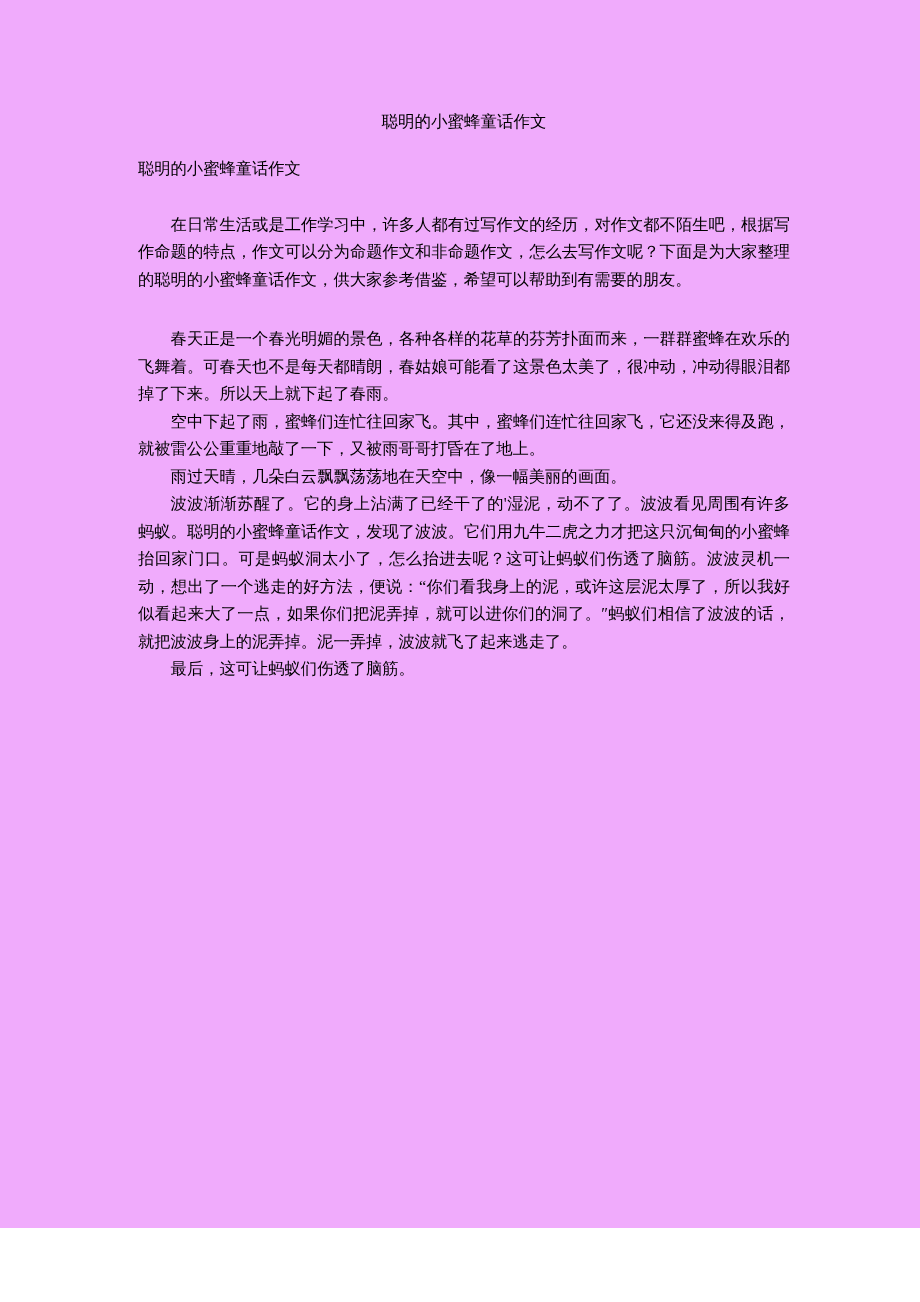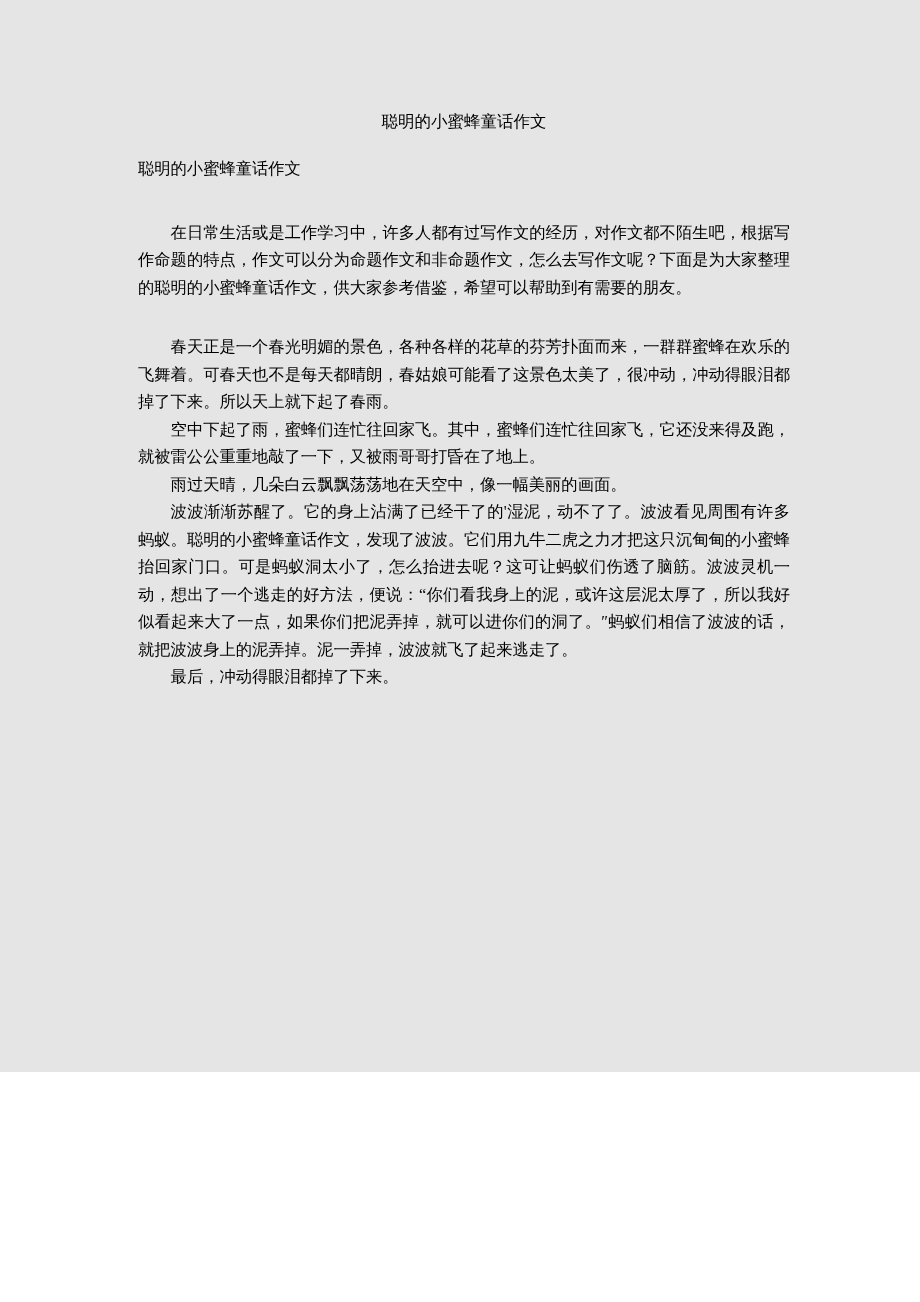--- a/index.html
+++ b/index.html
@@ -3,23 +3,23 @@
 <meta charset="utf-8">
 <style>
   html, body {
     margin: 0;
     padding: 0;
     background: #ffffff;
   }
   .page {
     position: relative;
     width: 920px;
-    height: 1072px;
+    height: 1228px;
     margin: 0 auto;
-    background: #e5e5e5;
+    background: #f0abfc;
     box-sizing: border-box;
     padding: 108px 130px 40px 138px;
     color: #000000;
     font-family: "Liberation Serif", "DejaVu Serif", serif;
     font-size: 16.3px;
     line-height: 27.5px;
     overflow: hidden;
   }
   .doc-title {
     margin: 0;
@@ -35,21 +35,21 @@
     text-align: left;
   }
   .para {
     margin: 0;
     padding: 0;
     text-indent: 2em;
     text-align: justify;
     word-break: break-all;
   }
   .para.intro {
-    margin-top: 36px;
+    margin-top: 28px;
   }
   .para.section-start {
     margin-top: 32px;
   }
 </style>
 </head>
 <body>
 
 <div class="page">
   <h1 class="doc-title">聪明的小蜜蜂童话作文</h1>
@@ -59,14 +59,14 @@
   <p class="para intro">在日常生活或是工作学习中，许多人都有过写作文的经历，对作文都不陌生吧，根据写作命题的特点，作文可以分为命题作文和非命题作文，怎么去写作文呢？下面是为大家整理的聪明的小蜜蜂童话作文，供大家参考借鉴，希望可以帮助到有需要的朋友。</p>
 
   <p class="para section-start">春天正是一个春光明媚的景色，各种各样的花草的芬芳扑面而来，一群群蜜蜂在欢乐的飞舞着。可春天也不是每天都晴朗，春姑娘可能看了这景色太美了，很冲动，冲动得眼泪都掉了下来。所以天上就下起了春雨。</p>
 
   <p class="para">空中下起了雨，蜜蜂们连忙往回家飞。其中，蜜蜂们连忙往回家飞，它还没来得及跑，就被雷公公重重地敲了一下，又被雨哥哥打昏在了地上。</p>
 
   <p class="para">雨过天晴，几朵白云飘飘荡荡地在天空中，像一幅美丽的画面。</p>
 
   <p class="para">波波渐渐苏醒了。它的身上沾满了已经干了的'湿泥，动不了了。波波看见周围有许多蚂蚁。聪明的小蜜蜂童话作文，发现了波波。它们用九牛二虎之力才把这只沉甸甸的小蜜蜂抬回家门口。可是蚂蚁洞太小了，怎么抬进去呢？这可让蚂蚁们伤透了脑筋。波波灵机一动，想出了一个逃走的好方法，便说：“你们看我身上的泥，或许这层泥太厚了，所以我好似看起来大了一点，如果你们把泥弄掉，就可以进你们的洞了。″蚂蚁们相信了波波的话，就把波波身上的泥弄掉。泥一弄掉，波波就飞了起来逃走了。</p>
 
-  <p class="para">最后，冲动得眼泪都掉了下来。</p>
+  <p class="para">最后，这可让蚂蚁们伤透了脑筋。</p>
 </div>
 
 </body></html>

